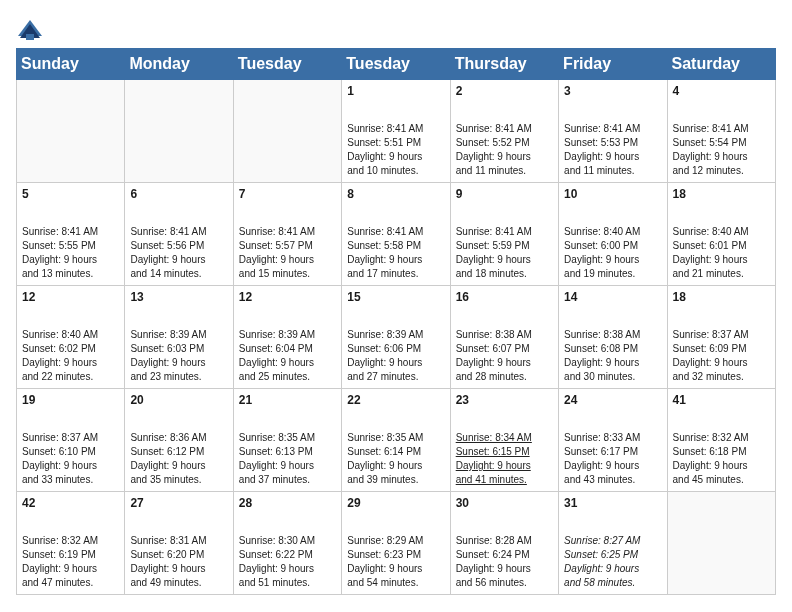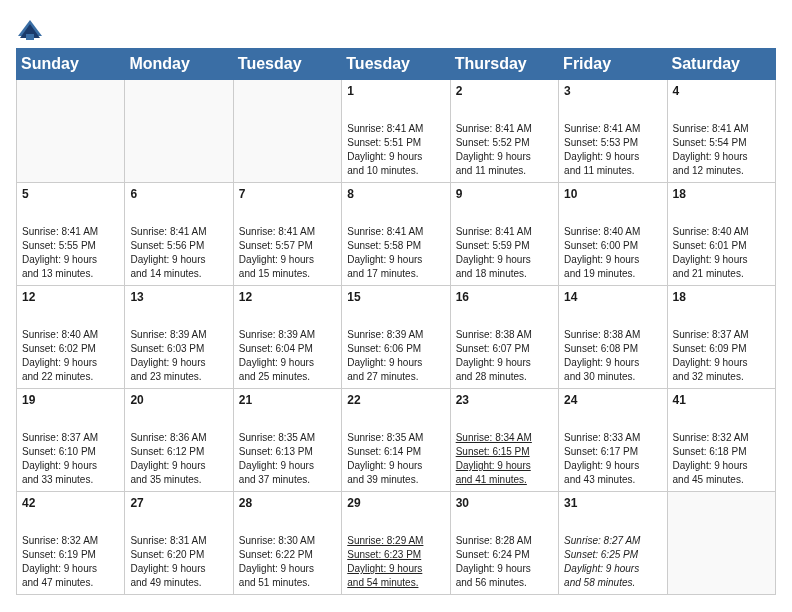--- a/index.html
+++ b/index.html
@@ -321,21 +321,21 @@
         </td>
         <td>
           <div class="day-number">28</div>
           <div class="day-info" style="white-space: pre-line;">Sunrise: 8:30 AM
 Sunset: 6:22 PM
 Daylight: 9 hours
 and 51 minutes.</div>
         </td>
         <td>
           <div class="day-number">29</div>
-          <div class="day-info" style="white-space: pre-line; text-decoration: underline;">Sunrise: 8:29 AM
+          <div class="day-info" style="white-space: pre-line;">Sunrise: 8:29 AM
 Sunset: 6:23 PM
 Daylight: 9 hours
 and 54 minutes.</div>
         </td>
         <td>
           <div class="day-number">30</div>
           <div class="day-info" style="white-space: pre-line;">Sunrise: 8:28 AM
 Sunset: 6:24 PM
 Daylight: 9 hours
 and 56 minutes.</div>

